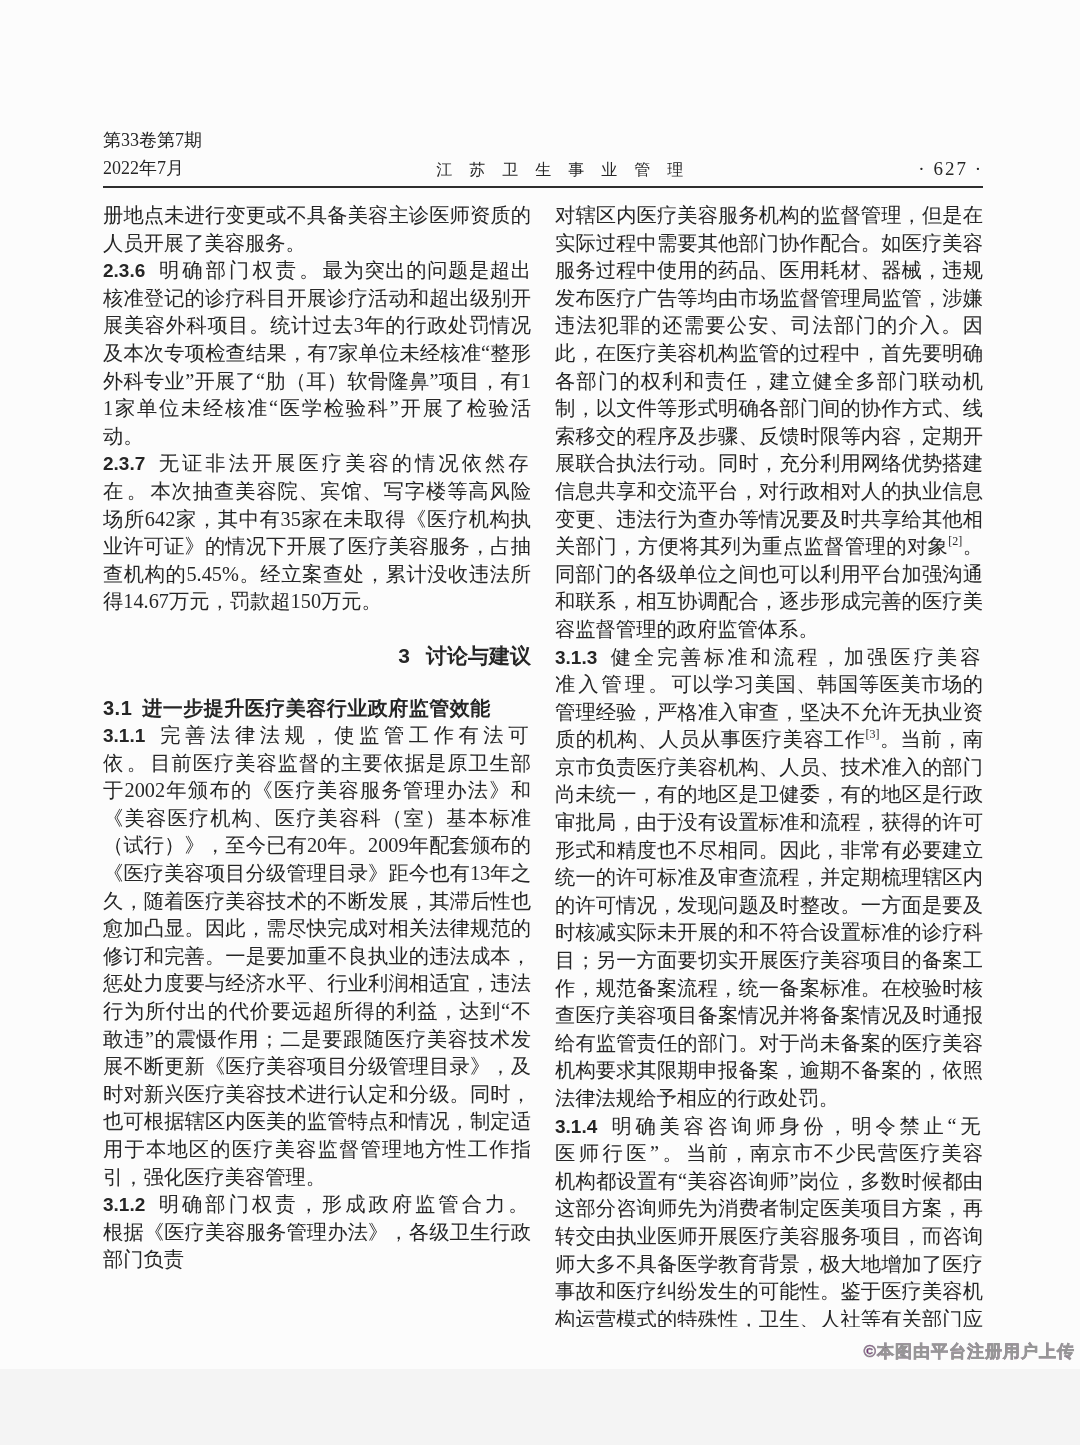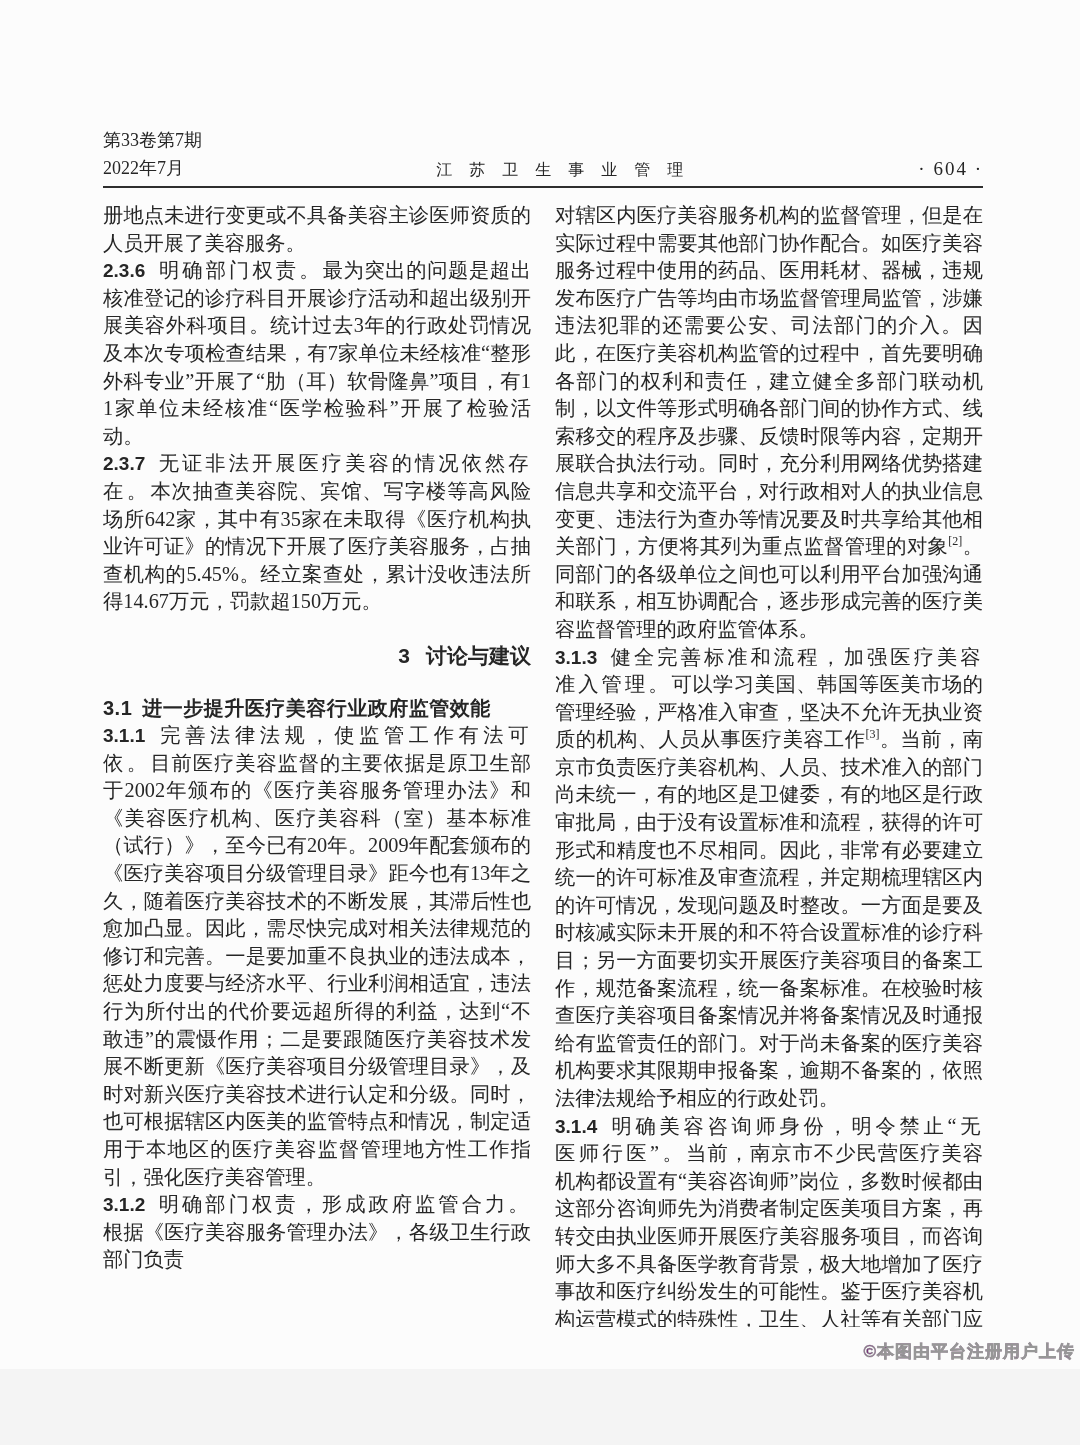--- a/index.html
+++ b/index.html
@@ -100,21 +100,21 @@
 <body>
 
 <div class="page">
 
   <header class="hdr">
     <div class="hdr-left">
       <div>第33卷第7期</div>
       <div>2022年7月</div>
     </div>
     <div class="hdr-center">江苏卫生事业管理</div>
-    <div class="hdr-right">· 604 ·</div>
+    <div class="hdr-right">· 627 ·</div>
   </header>
 
   <div class="rule"></div>
 
   <main class="columns">
     <div class="col">
         <div class="para cont">册地点未进行变更或不具备美容主诊医师资质的人员开展了美容服务。</div>
         <div class="para"><span class="pnum">2.3.6</span><span class="plead">明确部门权责。</span>最为突出的问题是超出核准登记的诊疗科目开展诊疗活动和超出级别开展美容外科项目。统计过去3年的行政处罚情况及本次专项检查结果，有7家单位未经核准“整形外科专业”开展了“肋（耳）软骨隆鼻”项目，有11家单位未经核准“医学检验科”开展了检验活动。</div>
         <div class="para"><span class="pnum">2.3.7</span><span class="plead">无证非法开展医疗美容的情况依然存在。</span>本次抽查美容院、宾馆、写字楼等高风险场所642家，其中有35家在未取得《医疗机构执业许可证》的情况下开展了医疗美容服务，占抽查机构的5.45%。经立案查处，累计没收违法所得14.67万元，罚款超150万元。</div>
         <div class="h1"><span class="hnum">3</span><span>讨论与建议</span></div>

